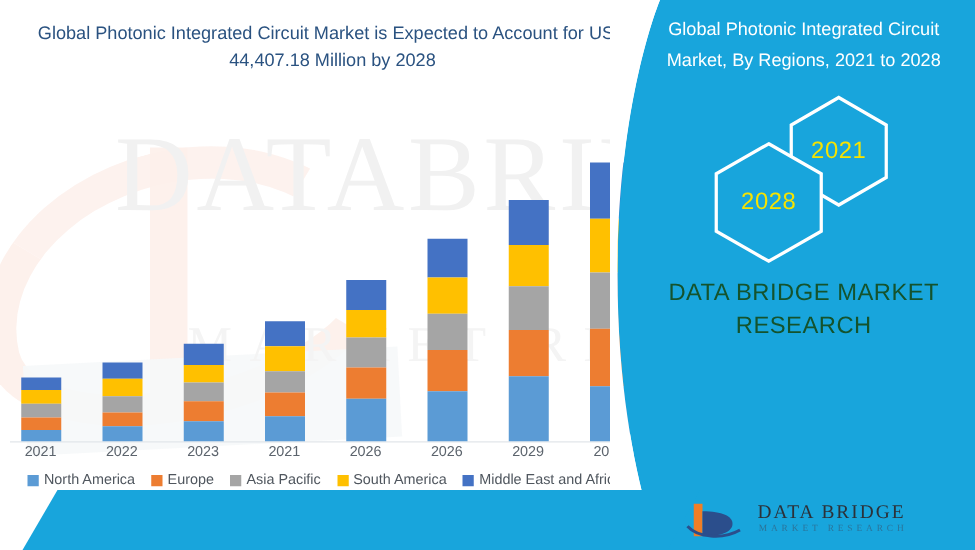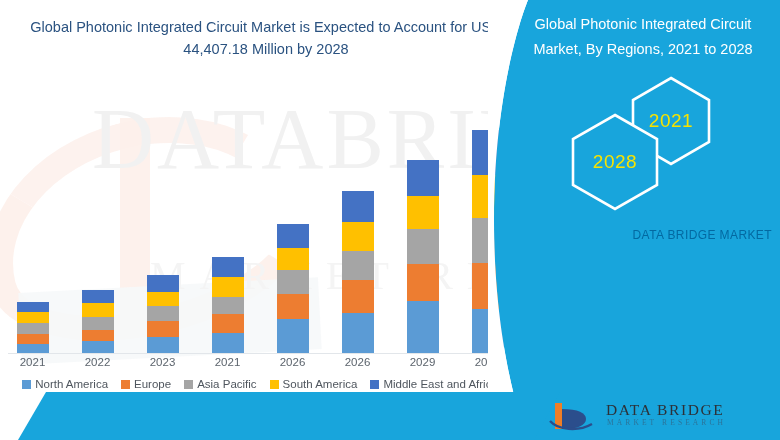--- a/index.html
+++ b/index.html
@@ -84,21 +84,21 @@
     display:flex; align-items:center; justify-content:center;
   }
   .hex svg{ position:absolute; left:0; top:0; }
   .hex span{
     position:relative; color:#f7e300; font-size:19px; letter-spacing:.5px;
   }
   .hex-2028{ left:80px; top:112px; width:94px; height:100px; }
   .hex-2021{ left:140px; top:75px; width:86px; height:92px; }
   .rp-brand{
     position:absolute; left:26px; top:222px; width:258px;
-    text-align:right; color:#0369a1; font-size:12px; line-height:26px;
+    text-align:center; color:#14532d; font-size:19px; line-height:26px;
     letter-spacing:.4px;
   }
 
   
   .footer{ position:absolute; left:0; bottom:0; width:780px; height:48px; overflow:hidden; }
   .footer-bg{ position:absolute; left:0; top:0; width:780px; height:48px; }
   .logo{ position:absolute; left:548px; top:7px; width:190px; height:34px; }
   .logo svg{ display:block; }
   .logo-txt{
     position:absolute; left:58px; top:3px;
@@ -254,20 +254,21 @@
 
     <div class="hex hex-2028">
       <svg width="94" height="100" viewBox="0 0 94 100" aria-hidden="true">
         <polygon points="47,3 89,27 89,73 47,97 5,73 5,27" fill="#18A5DC" stroke="#ffffff" stroke-width="2.6"></polygon>
       </svg>
       <span>2028</span>
     </div>
 
     <div class="rp-brand">
       <div>DATA BRIDGE MARKET</div>
+      <div>RESEARCH</div>
     </div>
   </div>
 
   <div class="footer">
     <svg class="footer-bg" width="780" height="48" viewBox="0 0 780 48" aria-hidden="true">
       <rect x="0" y="0" width="780" height="48" fill="#18A5DC"></rect>
       <path d="M0,0 L46,0 L18,48 L0,48 Z" fill="#ffffff"></path>
       <path d="M520,0 L560,0 L534,48 L520,48 Z" fill="#18A5DC"></path>
     </svg>
     <div class="logo">

